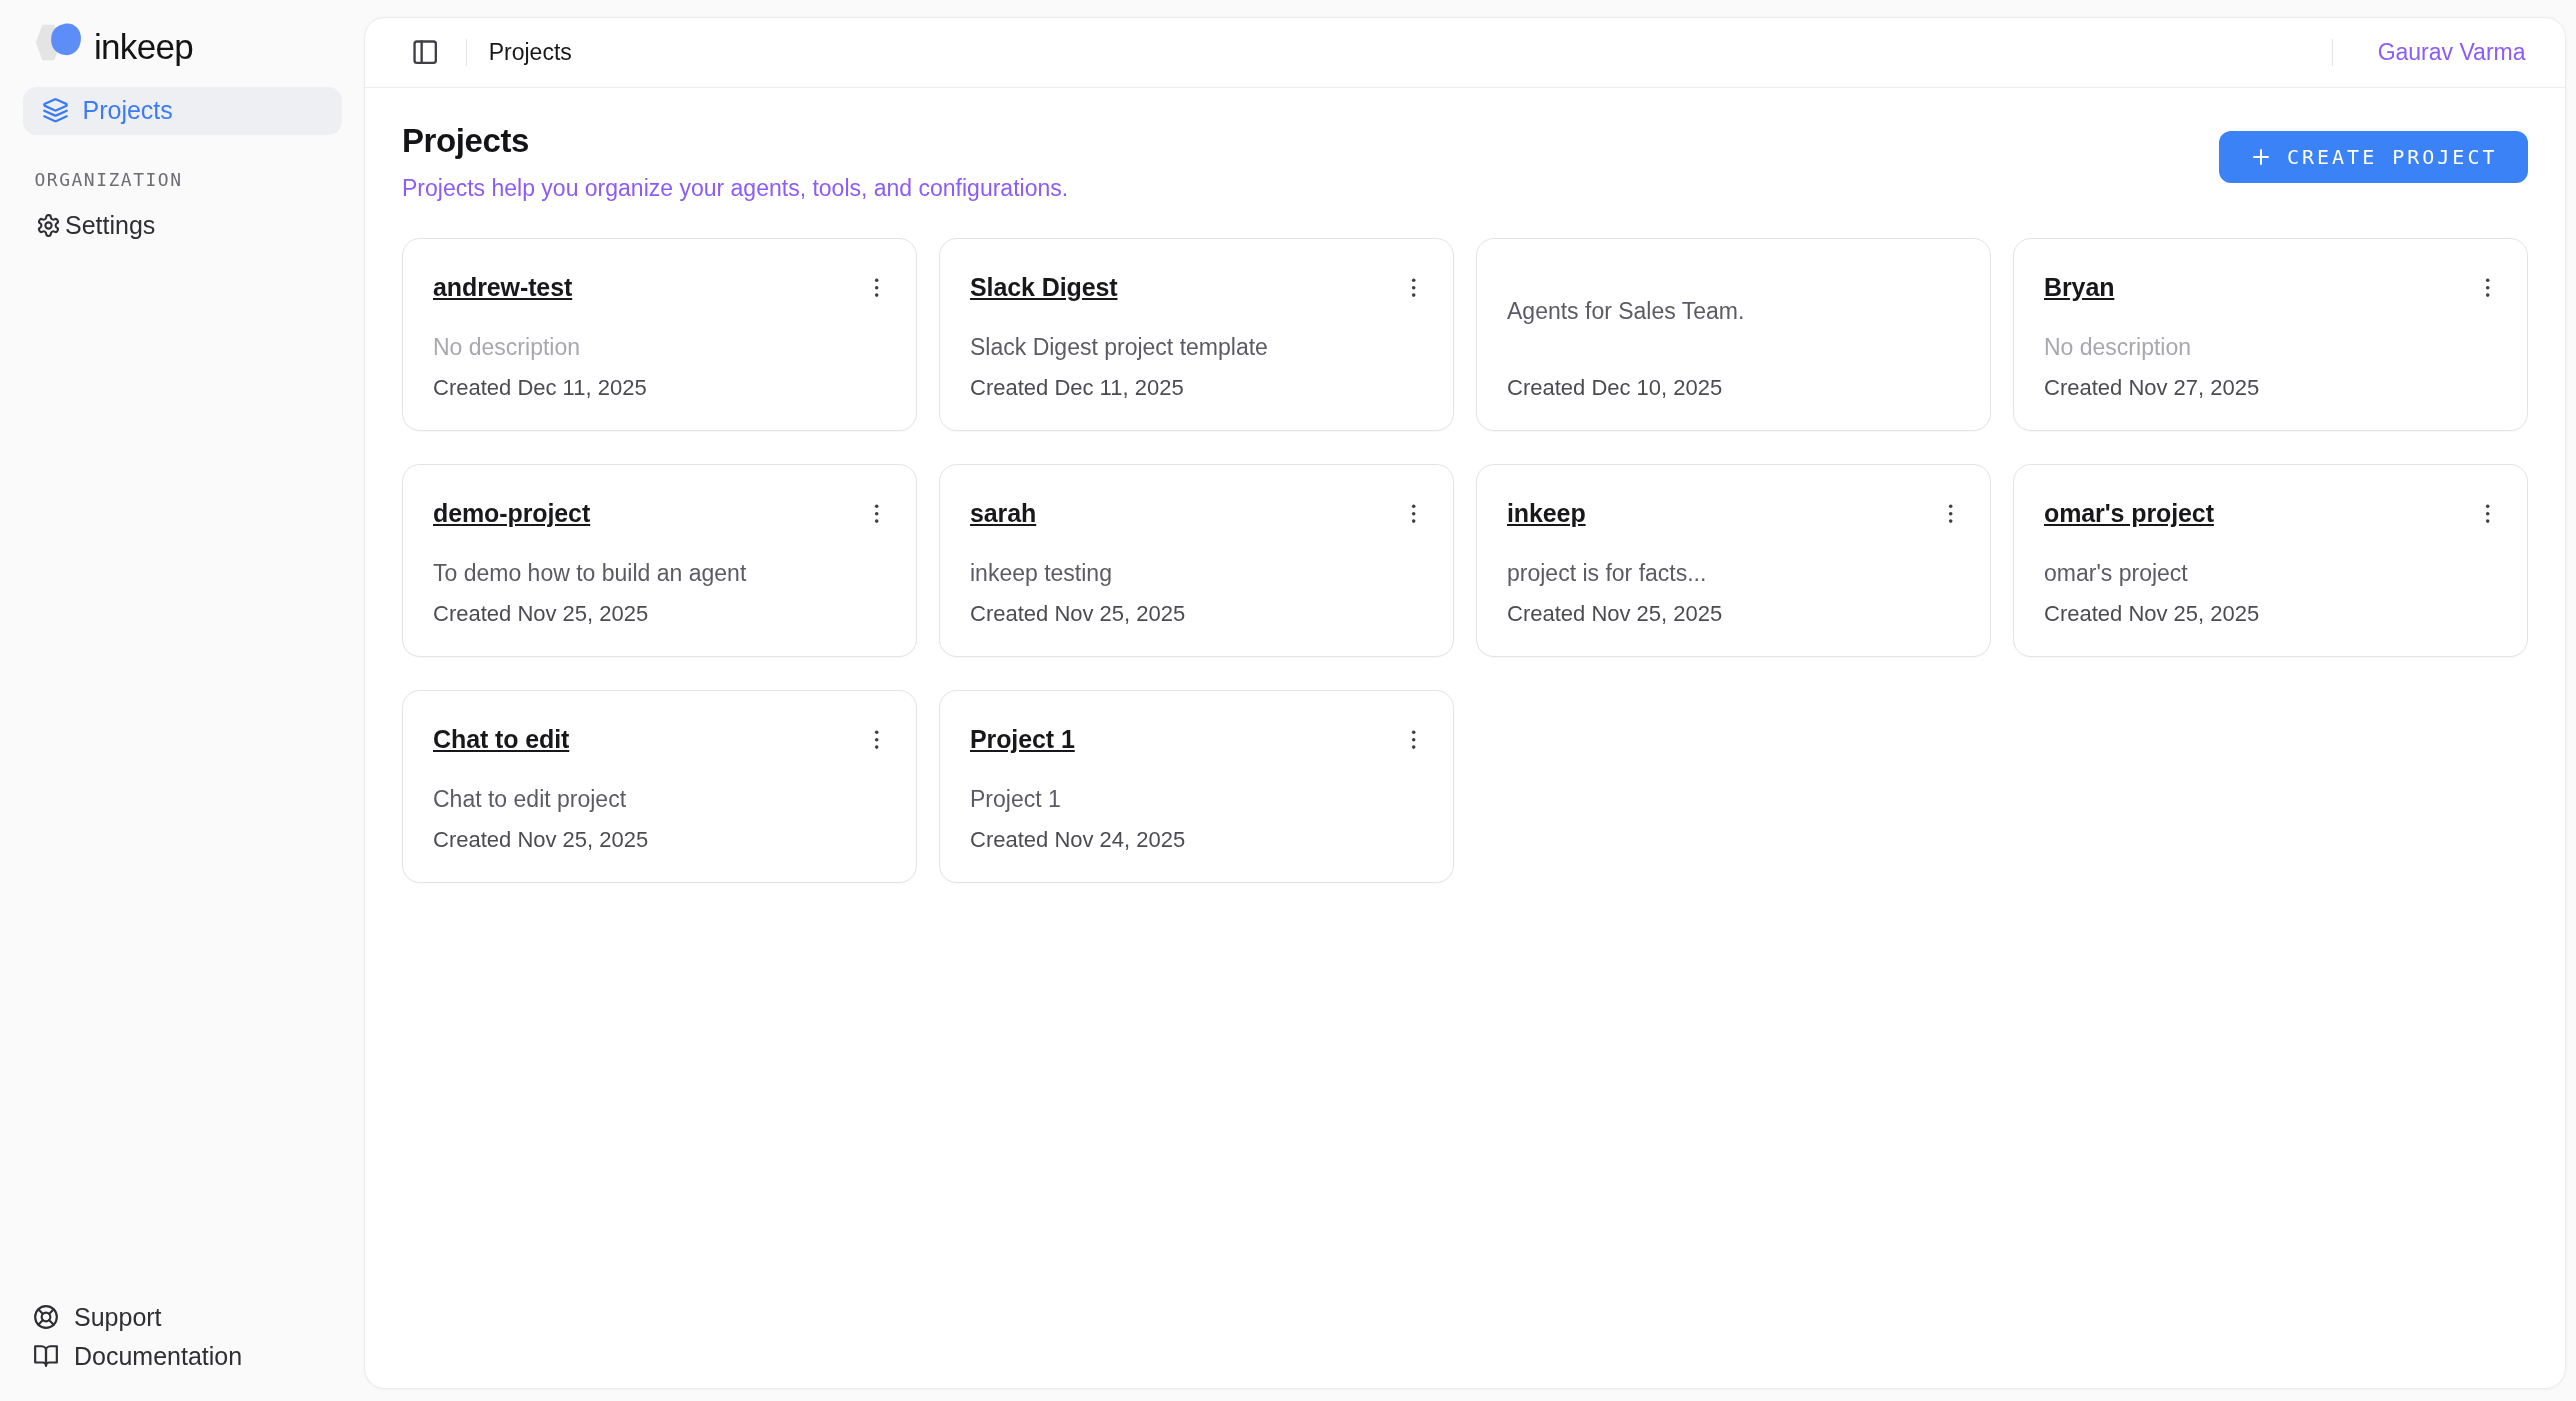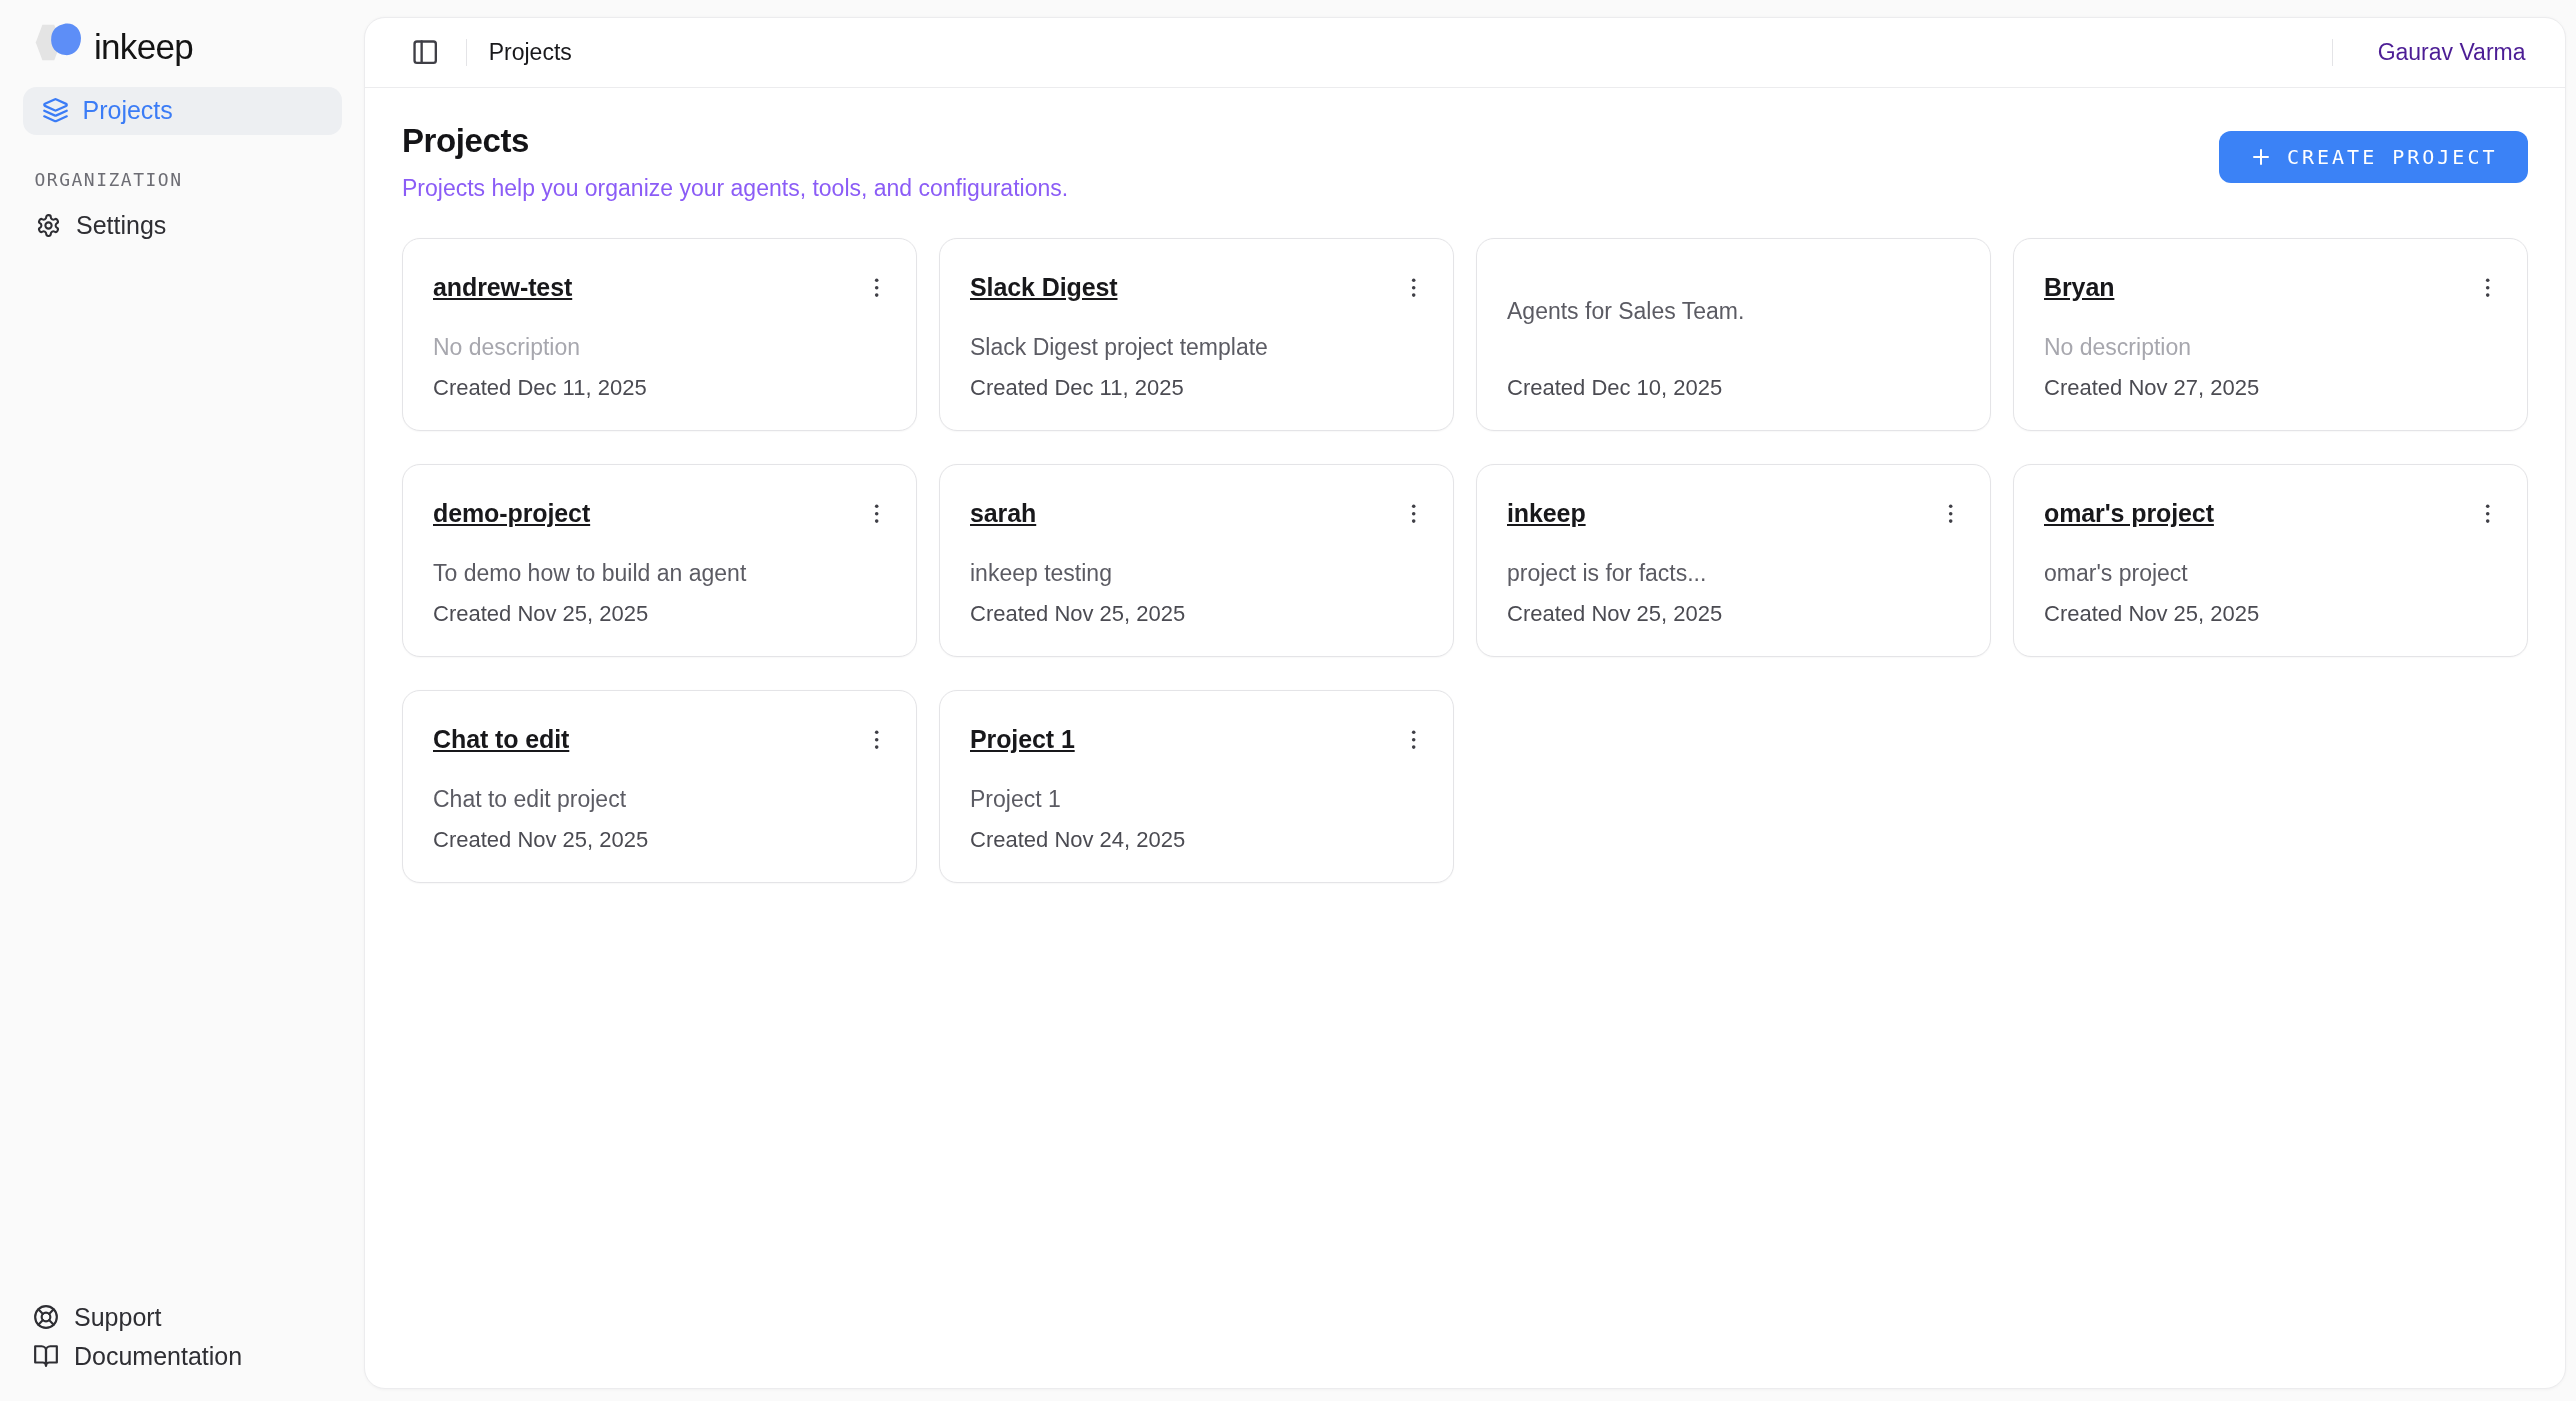--- a/index.html
+++ b/index.html
@@ -30,21 +30,21 @@
   }
   .nav-item svg { width:27px; height:27px; flex:none; }
   .nav-item.active { background:#edeff2; color:#3b7cf6; font-weight:500; }
   .nav-primary { margin-top:22.5px; }
 
   .section-label {
     margin-top:34px; padding-left:12px;
     font-family:"DejaVu Sans Mono", monospace;
     font-size:18px; letter-spacing:1.5px; color:#6d6d74;
   }
-  .org-item { margin-top:16.5px; height:39px; padding:0 13.5px; gap:15px; font-size:25px; color:#2e2e33; }
+  .org-item { margin-top:16.5px; height:39px; padding:0 13.5px; gap:4px; font-size:25px; color:#2e2e33; }
   .org-item svg { width:25px; height:25px; }
 
   .sidebar-footer { margin-top:auto; display:flex; flex-direction:column; gap:0; }
   .footer-item { height:39px; padding:0 10.5px; gap:15px; font-size:25px; color:#2e2e33; }
   .footer-item svg { width:26px; height:26px; }
 
   
   .main-wrap { flex:1; padding:16.5px 10.5px 12px 0; height:100%; }
   .panel {
     width:100%; height:100%;
@@ -59,21 +59,21 @@
     height:70px; flex:none;
     display:flex; align-items:center;
     padding:0 39px 0 42px;
     border-bottom:0.7px solid #ececee;
   }
   .icon-btn { width:36px; height:36px; display:flex; align-items:center; justify-content:center; border-radius:7.5px; cursor:pointer; color:#3f3f46; }
   .icon-btn svg { width:28.4px; height:28.4px; }
   .v-divider { width:0.7px; height:27px; background:#e4e4e7; margin:0 22.5px; }
   .breadcrumb { font-size:23px; font-weight:500; color:#18181b; }
   .topbar-right { margin-left:auto; display:flex; align-items:center; }
-  .user-name { font-size:23px; color:#4c1d95; margin-left:22.5px; cursor:pointer; }
+  .user-name { font-size:23px; color:#8b5cf6; margin-left:22.5px; cursor:pointer; }
 
   
   .content { flex:1; padding:34px 37px 30px 37px; overflow:hidden; }
   .page-head { display:flex; align-items:flex-start; }
   .page-title { font-size:33px; font-weight:600; letter-spacing:-0.4px; color:#141417; }
   .page-subtitle { margin-top:15px; font-size:23px; color:#8b5cf6; }
 
   .create-btn {
     margin-left:auto; margin-top:9px;
     display:flex; align-items:center; gap:13.5px;

